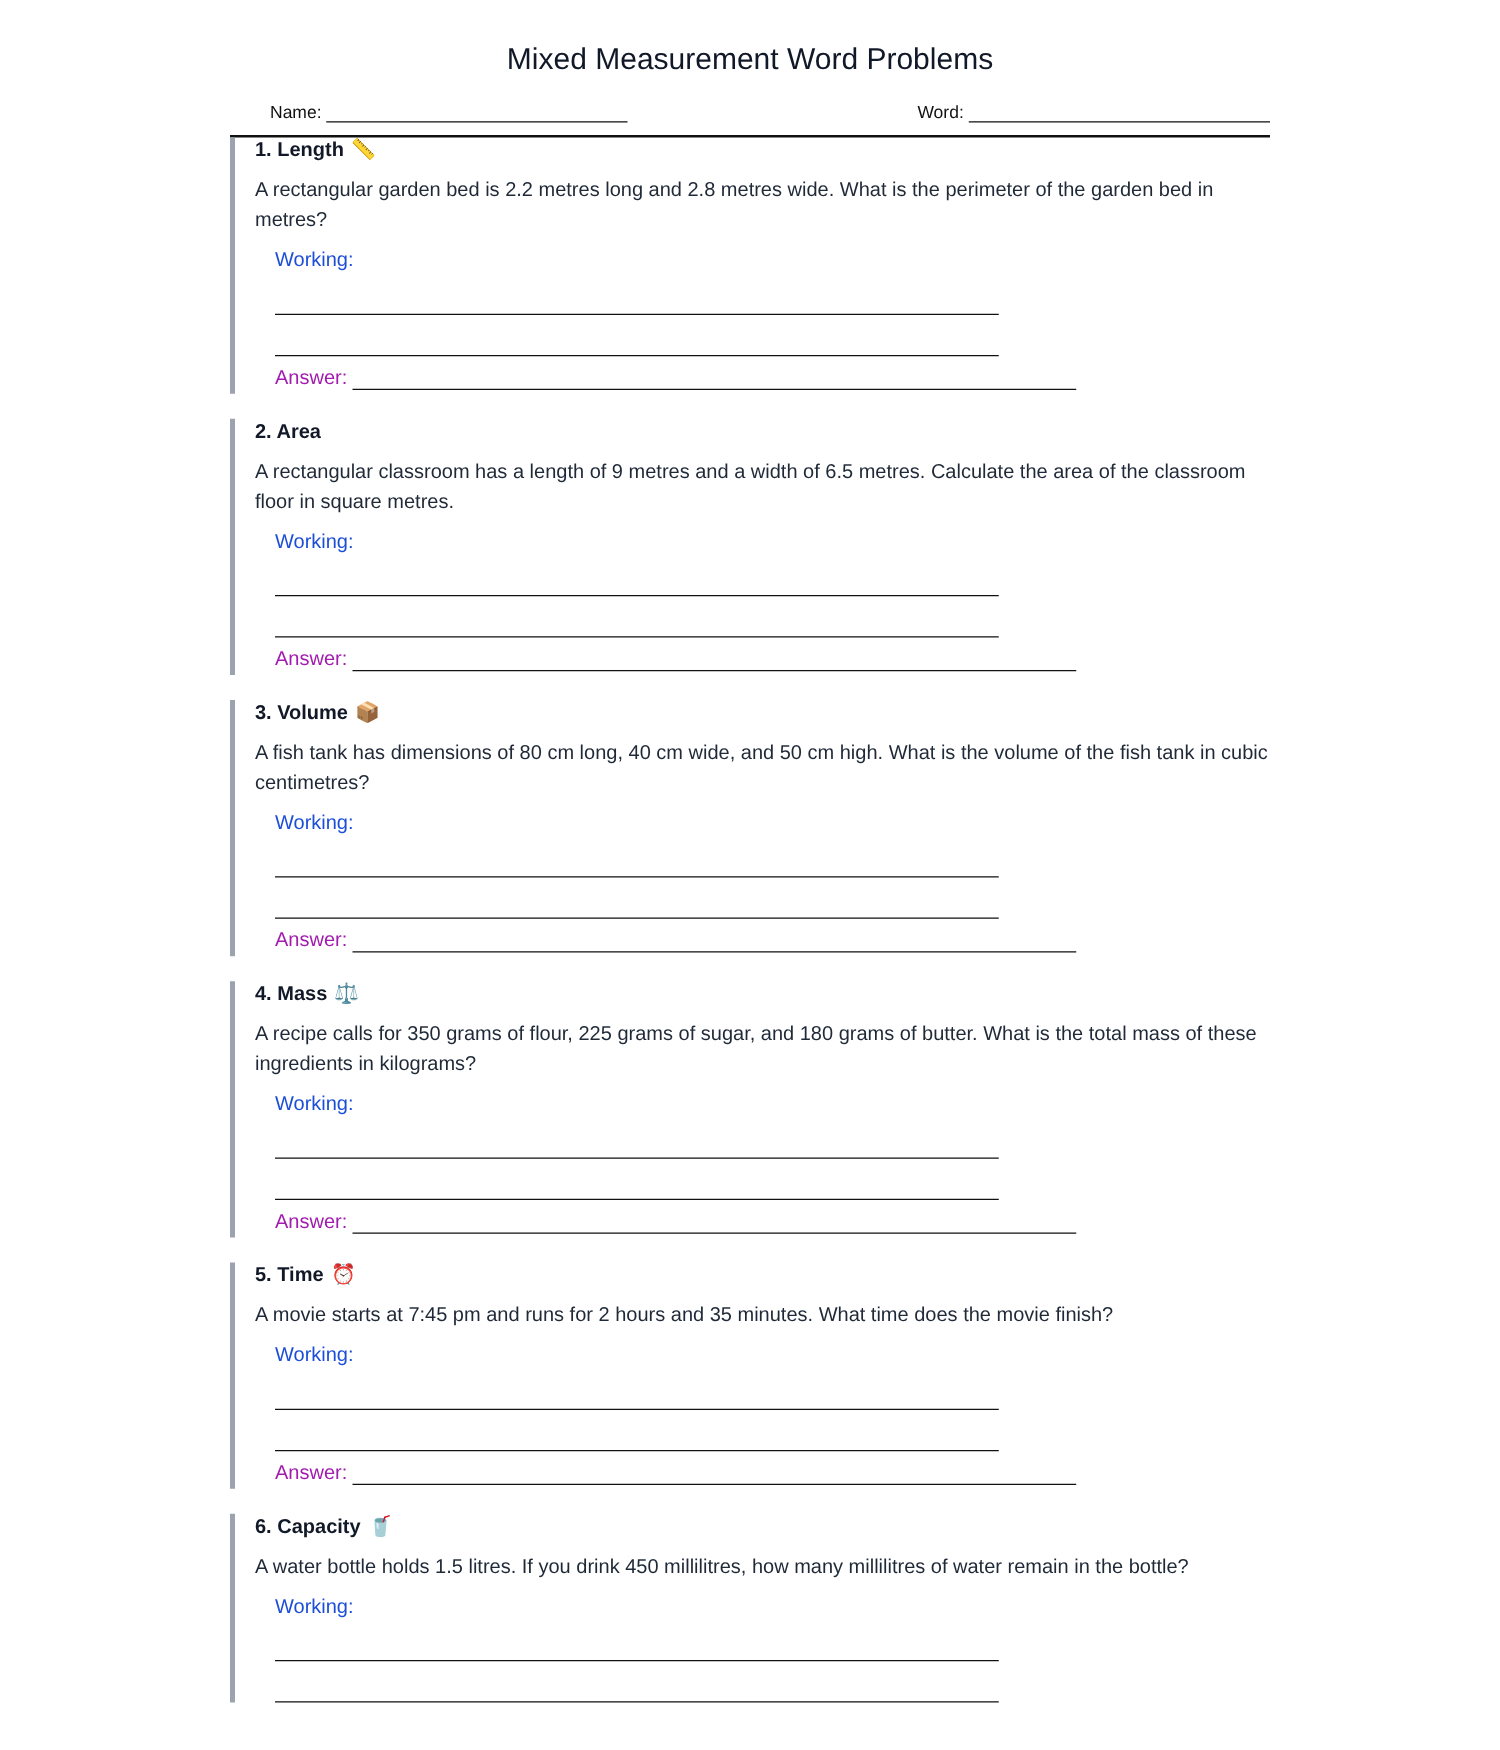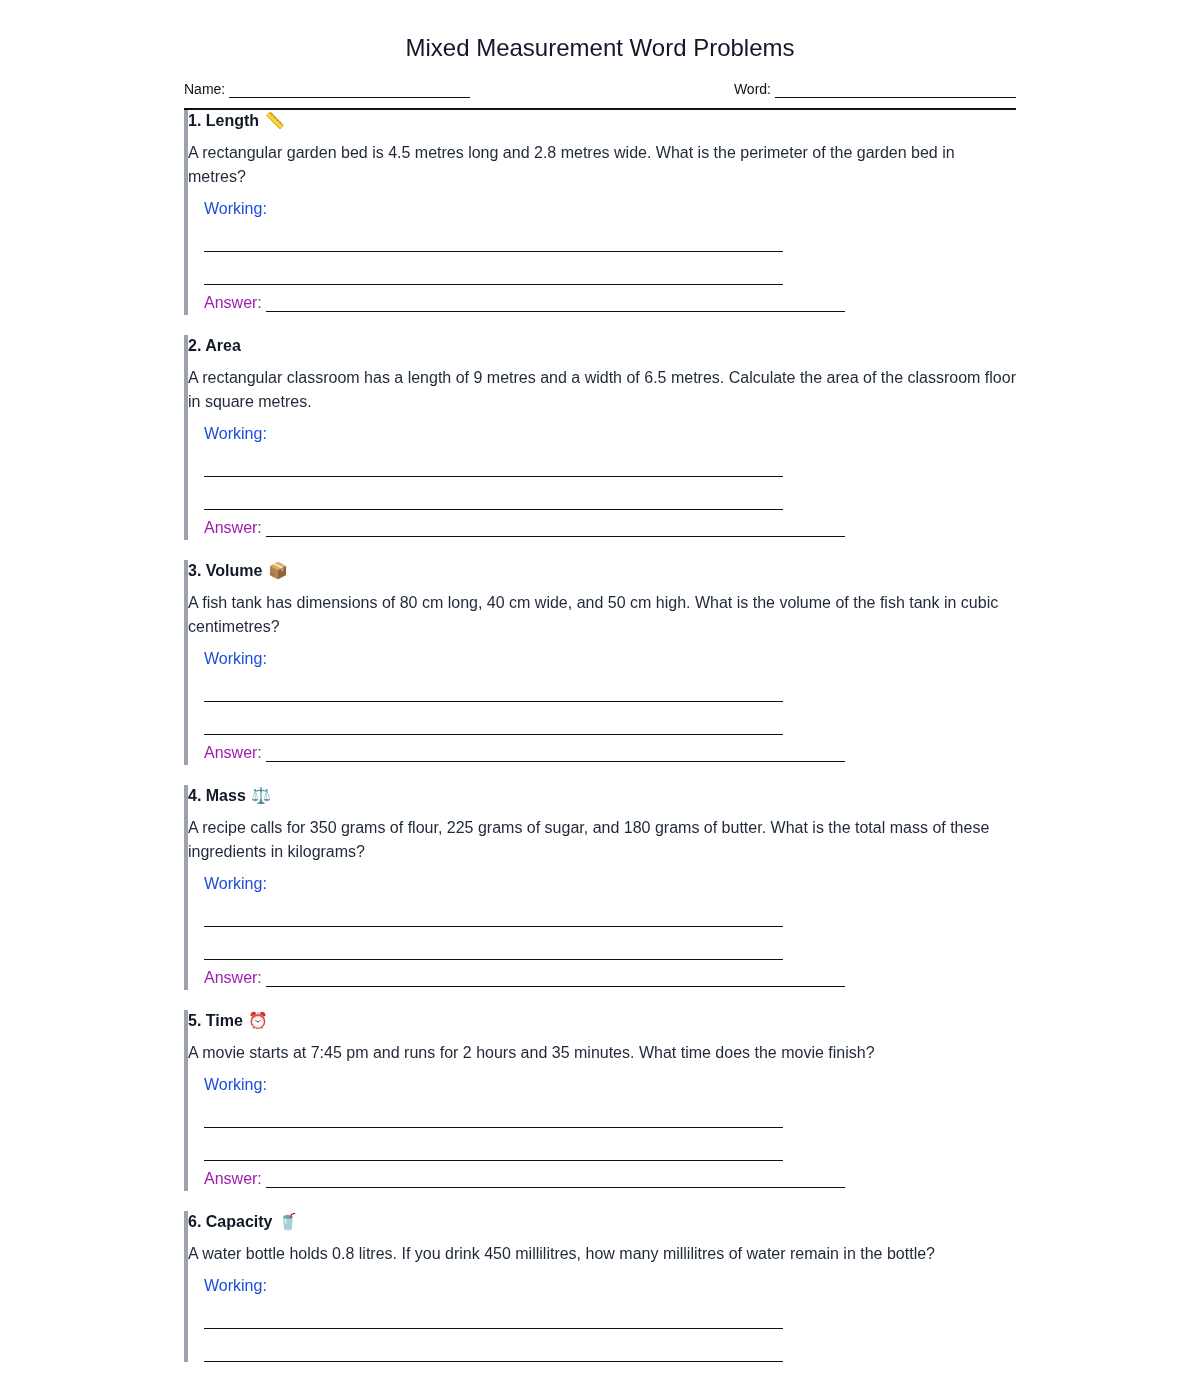--- a/index.html
+++ b/index.html
@@ -38,37 +38,39 @@
       font-size: 14px;
       color: #111111;
     }
     .field {
       display: flex;
       align-items: flex-end;
     }
     .field .label {
       margin-right: 4px;
       line-height: 18px;
+      margin-left: 32px;
     }
     .field .blank {
       display: inline-block;
       width: 241px;
       border-bottom: 1px solid #111111;
       height: 16px;
     }
     .instructions {
       font-style: italic;
       font-size: 14px;
       color: #1f2937;
       margin-top: 26px;
       margin-bottom: 16px;
       line-height: 18px;
     }
     .problem {
       border-left: 4px solid #9ca3af;
+      padding-left: 16px;
       margin-bottom: 20px;
       padding-top: 1px;
     }
     .problem-title {
       font-size: 16px;
       font-weight: bold;
       color: #111827;
       line-height: 20px;
       margin: 0 0 10px 0;
       display: flex;
@@ -132,21 +134,21 @@
       <span class="blank"></span>
     </div>
   </div>
 
 
   <div class="problem">
     <div class="problem-title">
       <span>1. Length</span>
       <span class="emoji">📏</span>
     </div>
-    <p class="problem-text">A rectangular garden bed is 4.5 metres long and 2.8 metres wide. What is the perimeter of the garden bed in metres?</p>
+    <p class="problem-text">A rectangular garden bed is 2.2 metres long and 2.8 metres wide. What is the perimeter of the garden bed in metres?</p>
     <div class="work-area">
       <div class="working-label">Working:</div>
       <div class="work-line"></div>
       <div class="work-line"></div>
       <div class="answer-row">
         <span>Answer:</span>
         <span class="blank"></span>
       </div>
     </div>
   </div>
@@ -216,21 +218,21 @@
         <span class="blank"></span>
       </div>
     </div>
   </div>
 
   <div class="problem">
     <div class="problem-title">
       <span>6. Capacity</span>
       <span class="emoji">🥤</span>
     </div>
-    <p class="problem-text">A water bottle holds 0.8 litres. If you drink 450 millilitres, how many millilitres of water remain in the bottle?</p>
+    <p class="problem-text">A water bottle holds 1.5 litres. If you drink 450 millilitres, how many millilitres of water remain in the bottle?</p>
     <div class="work-area">
       <div class="working-label">Working:</div>
       <div class="work-line"></div>
       <div class="work-line"></div>
 
     </div>
   </div>
 </div>
 
 </body></html>

